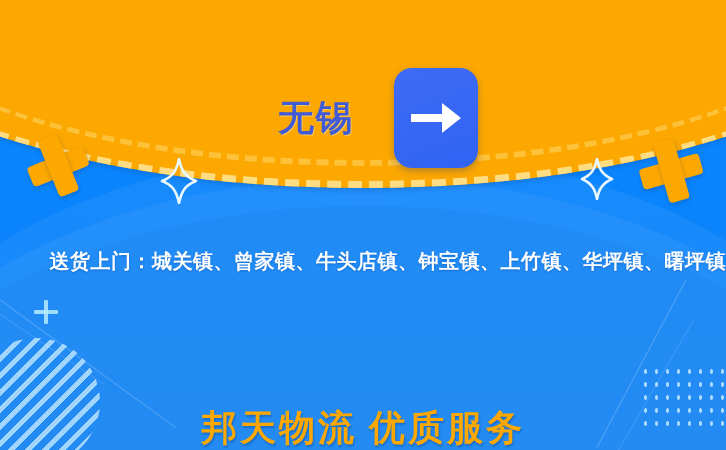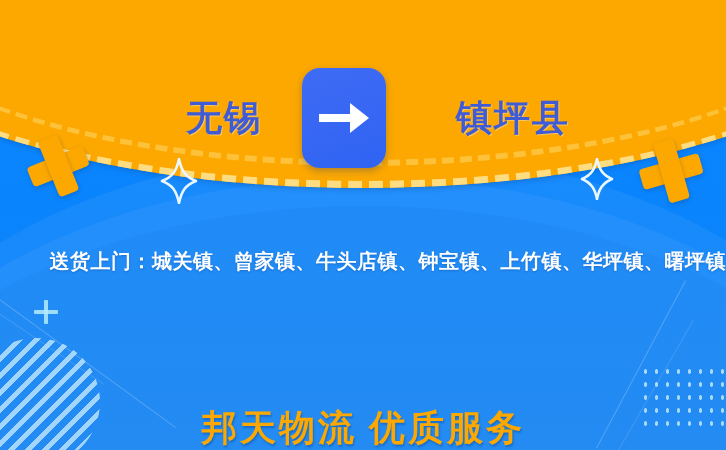--- a/index.html
+++ b/index.html
@@ -245,20 +245,19 @@
     <div class="city-name">无锡</div>
 
     <div class="arrow-btn">
       <span>
         <svg width="54" height="40" viewBox="0 0 54 40">
           <path d="M2 16 H33 V5 L52 20 L33 35 V24 H2 Z" fill="#ffffff"></path>
         </svg>
       </span>
     </div>
 
-    <div class="city-name">镇坪县</div>
   </div>
 
   <div class="delivery-line">送货上门：城关镇、曾家镇、牛头店镇、钟宝镇、上竹镇、华坪镇、曙坪镇</div>
 
   <div class="slogan">邦天物流 优质服务</div>
 
 </div>
 
 </body></html>

